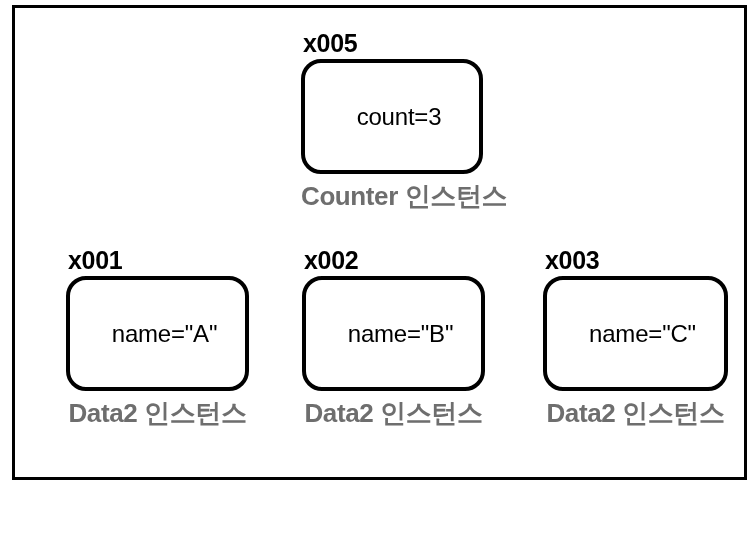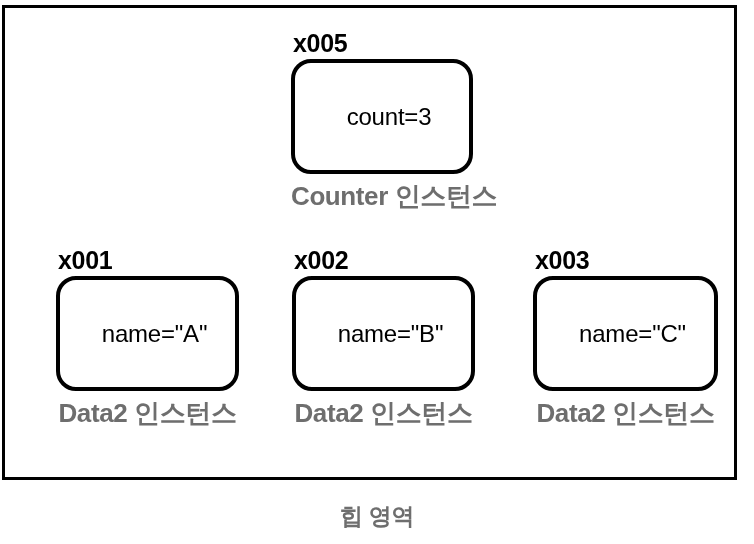--- a/index.html
+++ b/index.html
@@ -21,21 +21,21 @@
     left: 0;
     top: 0;
     width: 754px;
     height: 544px;
     background: #ffffff;
   }
 
   
   .heap-region {
     position: absolute;
-    left: 2px;
+    left: 12px;
     top: 5px;
     width: 735px;
     height: 475px;
     box-sizing: border-box;
     border: 3px solid #000000;
     background: #ffffff;
   }
 
   
   .node {
@@ -151,15 +151,14 @@
     <div class="node" id="node-x003">
       <div class="node-addr">x003</div>
       <div class="node-box">
         <span class="node-value">name="C"</span>
       </div>
       <div class="node-caption">Data2 인스턴스</div>
     </div>
 
   </div>
 
-  <div class="region-caption">힙 영역</div>
 
 </div>
 
 </body></html>

